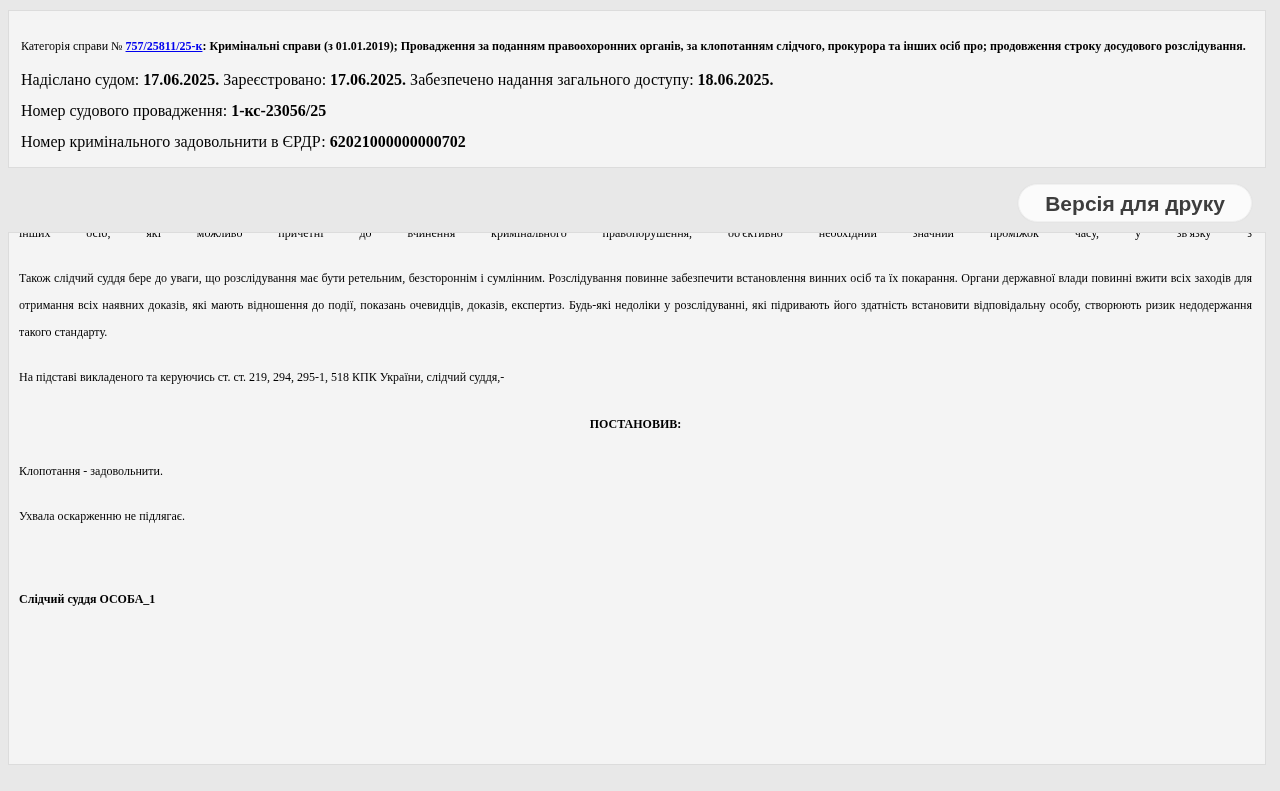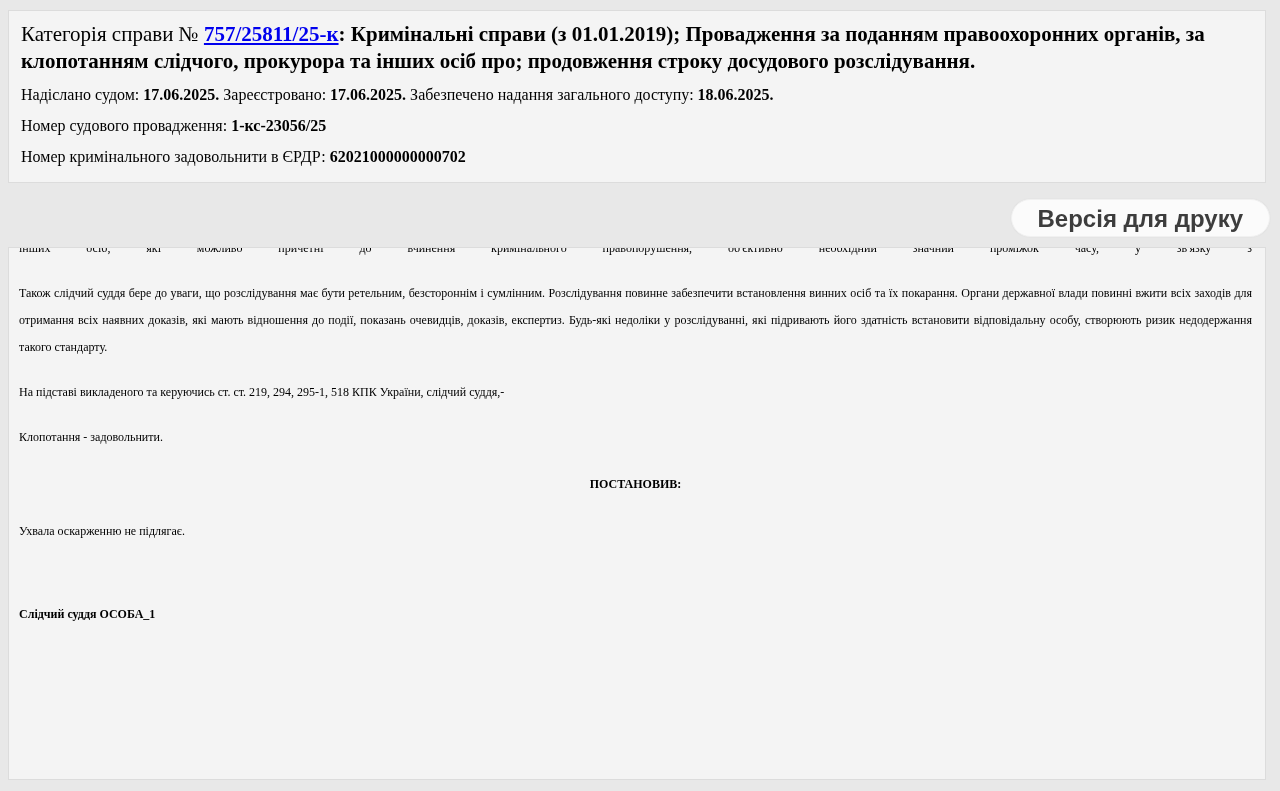--- a/index.html
+++ b/index.html
@@ -16,22 +16,22 @@
     background: #f4f4f4;
     border: 1px solid #dcdcdc;
     box-sizing: border-box;
   }
   
   .header-card {
     margin: 10px 14px 0 8px;
     padding: 10px 16px 12px 12px;
   }
   .cat-line {
-    margin: 0 0 6px 0;
-    font-size: 21px;
+    margin: 12px 0 6px 0;
+    font-size: 12px;
     line-height: 27px;
   }
   .meta-line {
     margin: 0 0 4px 0;
     font-size: 16px;
     line-height: 27px;
   }
   .meta-line:last-child { margin-bottom: 0; }
   b, .bold { font-weight: bold; }
   a.case-link {
@@ -40,29 +40,29 @@
     text-decoration: underline;
     cursor: pointer;
   }
   
   .toolbar {
     height: 64px;
     position: relative;
   }
   .print-btn {
     position: absolute;
-    right: 10px;
+    right: 28px;
     top: 16px;
     height: 38px;
     padding: 0 26px;
     border-radius: 19px;
     background: #fbfbfb;
     color: #3d3d3d;
     font-family: "Liberation Sans", sans-serif;
-    font-size: 24px;
+    font-size: 21px;
     font-weight: 700;
     line-height: 38px;
     border: 1px solid #f1f1f1;
     box-shadow: 0 0 2px rgba(0,0,0,0.05);
     cursor: pointer;
   }
   
   .doc-card {
     margin: 0 14px 0 8px;
     height: 533px;
@@ -112,21 +112,21 @@
   <button class="print-btn">Версія для друку</button>
 </div>
 
 <div class="card doc-card">
   <div class="para first-clipped">інших осіб, які можливо причетні до вчинення кримінального правопорушення, об'єктивно необхідний значний проміжок часу, у зв'язку з</div>
 
   <div class="para">Також слідчий суддя бере до уваги, що розслідування має бути ретельним, безстороннім і сумлінним. Розслідування повинне забезпечити встановлення винних осіб та їх покарання. Органи державної влади повинні вжити всіх заходів для отримання всіх наявних доказів, які мають відношення до події, показань очевидців, доказів, експертиз. Будь-які недоліки у розслідуванні, які підривають його здатність встановити відповідальну особу, створюють ризик недодержання такого стандарту.</div>
 
   <div class="para">На підставі викладеного та керуючись ст. ст. 219, 294, 295-1, 518 КПК України, слідчий суддя,-</div>
 
+  <div class="para heading">ПОСТАНОВИВ:</div>
+
   <div class="para">Клопотання - задовольнити.</div>
-
-  <div class="para heading">ПОСТАНОВИВ:</div>
 
 
   <div class="para">Ухвала оскарженню не підлягає.</div>
 
   <div class="para signature">Слідчий суддя ОСОБА_1</div>
 </div>
 
 </body></html>

